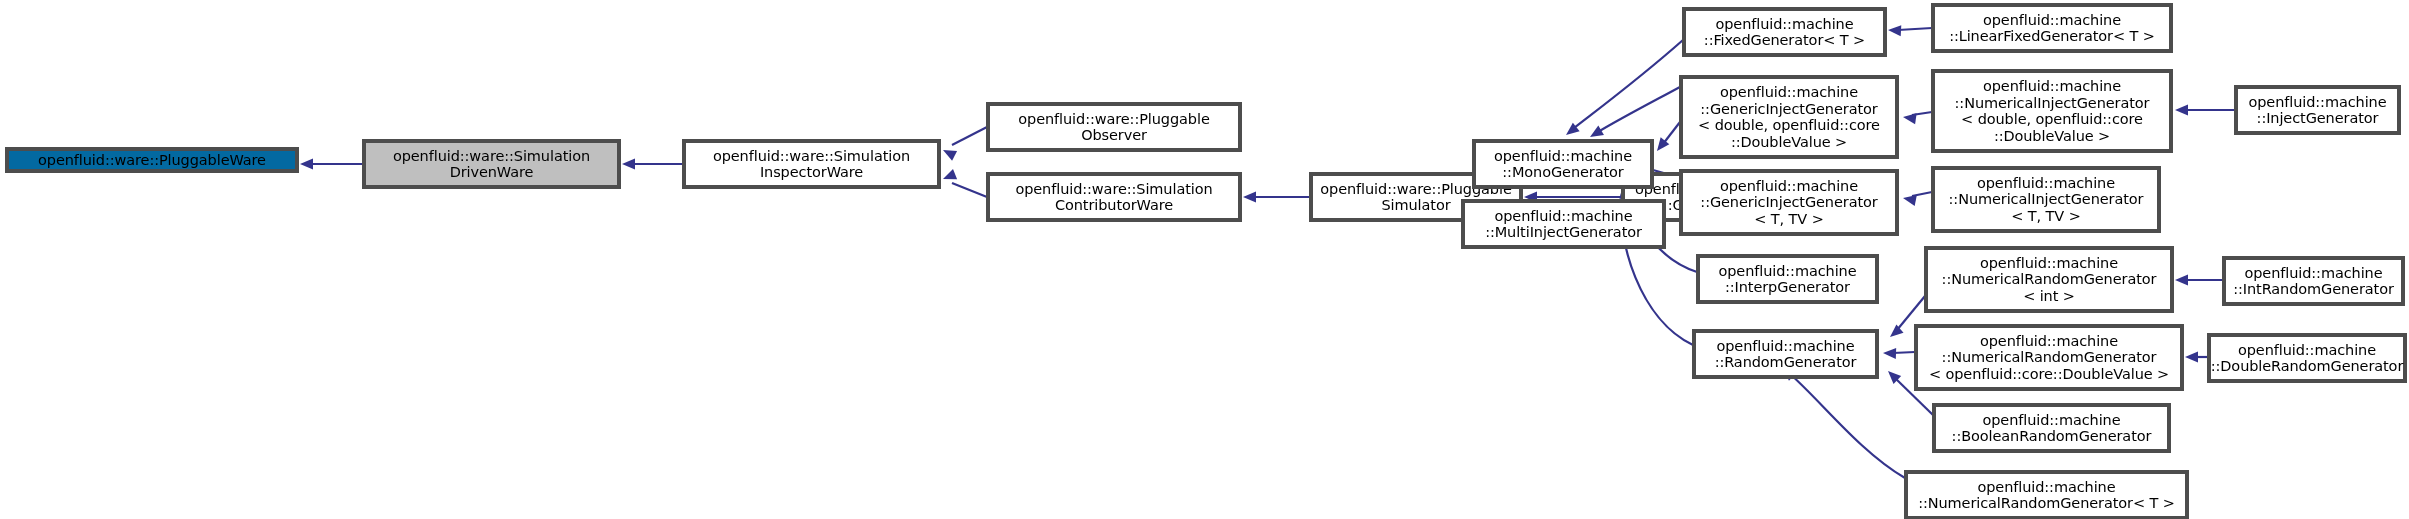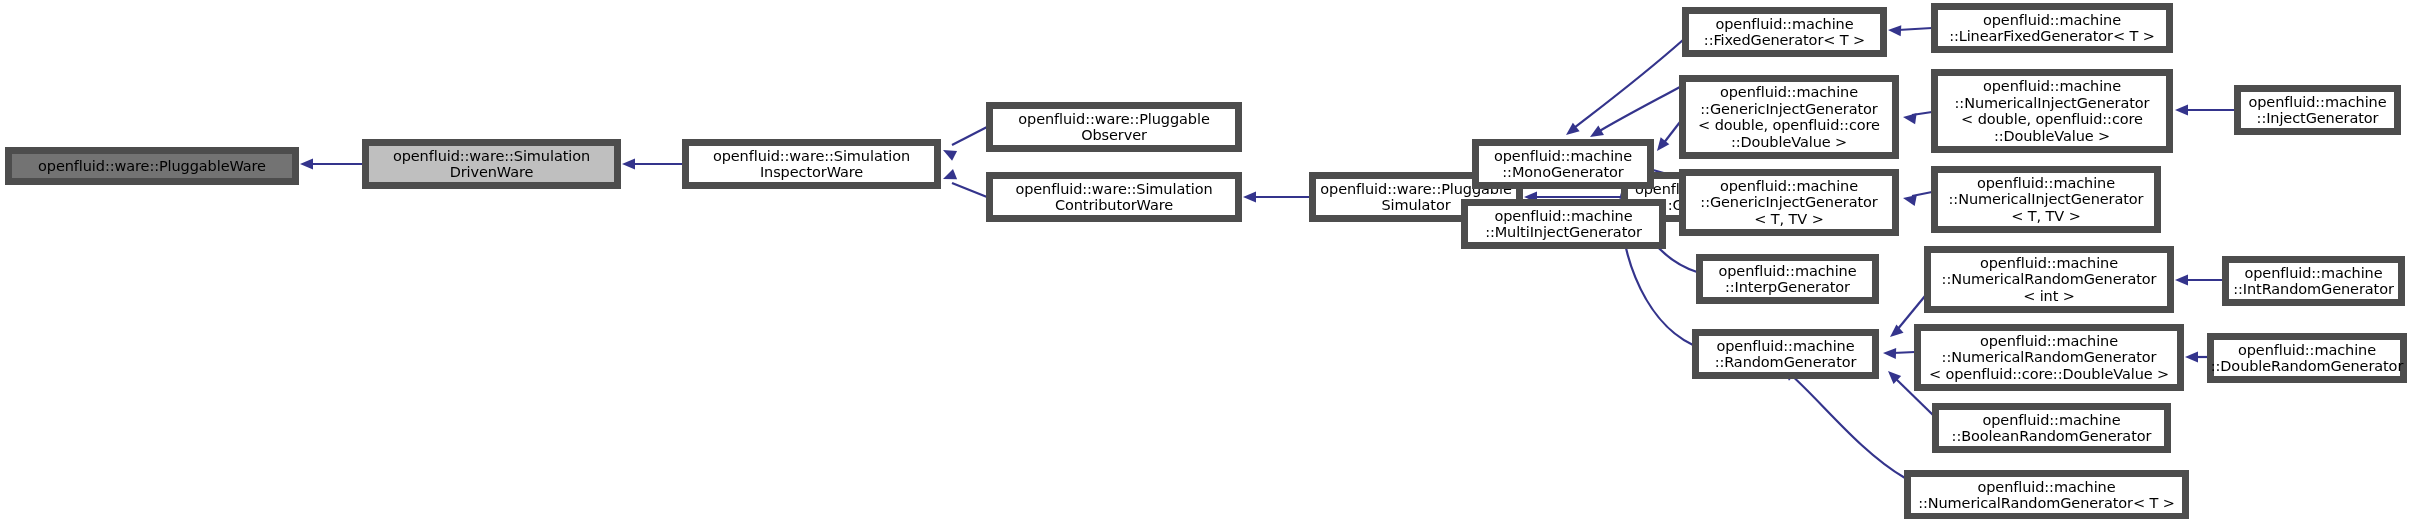--- a/index.html
+++ b/index.html
@@ -19,21 +19,21 @@
     position: absolute;
     left: 0;
     top: 0;
     width: 2409px;
     height: 519px;
     pointer-events: none;
   }
   .node {
     position: absolute;
     box-sizing: border-box;
-    border: 6px solid #14b8a6;
+    border: 3px solid #14b8a6;
     outline: 1px solid #4d4d4d;
     background: #ffffff;
     color: #000000;
     display: flex;
     align-items: center;
     justify-content: center;
     text-align: center;
     font-size: 14.5px;
     line-height: 16.5px;
     letter-spacing: -0.1px;
@@ -98,21 +98,21 @@
       <polygon points="0,0 13,5.5 13,-5.5" fill="#34348c" transform="translate(1888,371) rotate(404)"></polygon>
       <path d="M 1905,478 C 1860,452 1820,400 1790,374" stroke="#34348c" stroke-width="2.2" fill="none"></path>
       <polygon points="0,0 13,5.5 13,-5.5" fill="#34348c" transform="translate(1783,368) rotate(402)"></polygon>
       <path d="M 2223,280 L 2184,280" stroke="#34348c" stroke-width="2.2" fill="none"></path>
       <polygon points="0,0 13,5.5 13,-5.5" fill="#34348c" transform="translate(2175,280) rotate(360)"></polygon>
       <path d="M 2208,357 L 2195,357" stroke="#34348c" stroke-width="2.2" fill="none"></path>
       <polygon points="0,0 13,5.5 13,-5.5" fill="#34348c" transform="translate(2185,357) rotate(360)"></polygon>
     </svg>
 
   <div id="node-layer">
-      <div class="node" style="left: 6px; top: 148px; width: 292px; height: 36px; border-color: rgb(77, 77, 77); background: #737373;"><span class="node-label">openfluid::ware::PluggableWare</span></div>
+      <div class="node" style="left: 6px; top: 148px; width: 292px; height: 24px; border-color: rgb(77, 77, 77); background: #0369a1;"><span class="node-label">openfluid::ware::PluggableWare</span></div>
       <div class="node highlight" style="left: 363px; top: 140px; width: 257px; height: 48px; border-color: rgb(77, 77, 77); background: rgb(191, 191, 191);"><span class="node-label">openfluid::ware::Simulation
 DrivenWare</span></div>
       <div class="node" style="left: 683px; top: 140px; width: 257px; height: 48px; border-color: rgb(77, 77, 77); background: rgb(255, 255, 255);"><span class="node-label">openfluid::ware::Simulation
 InspectorWare</span></div>
       <div class="node" style="left: 987px; top: 103px; width: 254px; height: 48px; border-color: rgb(77, 77, 77); background: rgb(255, 255, 255);"><span class="node-label">openfluid::ware::Pluggable
 Observer</span></div>
       <div class="node" style="left: 987px; top: 173px; width: 254px; height: 48px; border-color: rgb(77, 77, 77); background: rgb(255, 255, 255);"><span class="node-label">openfluid::ware::Simulation
 ContributorWare</span></div>
       <div class="node" style="left: 1310px; top: 173px; width: 212px; height: 48px; border-color: rgb(77, 77, 77); background: rgb(255, 255, 255);"><span class="node-label">openfluid::ware::Pluggable
 Simulator</span></div>

